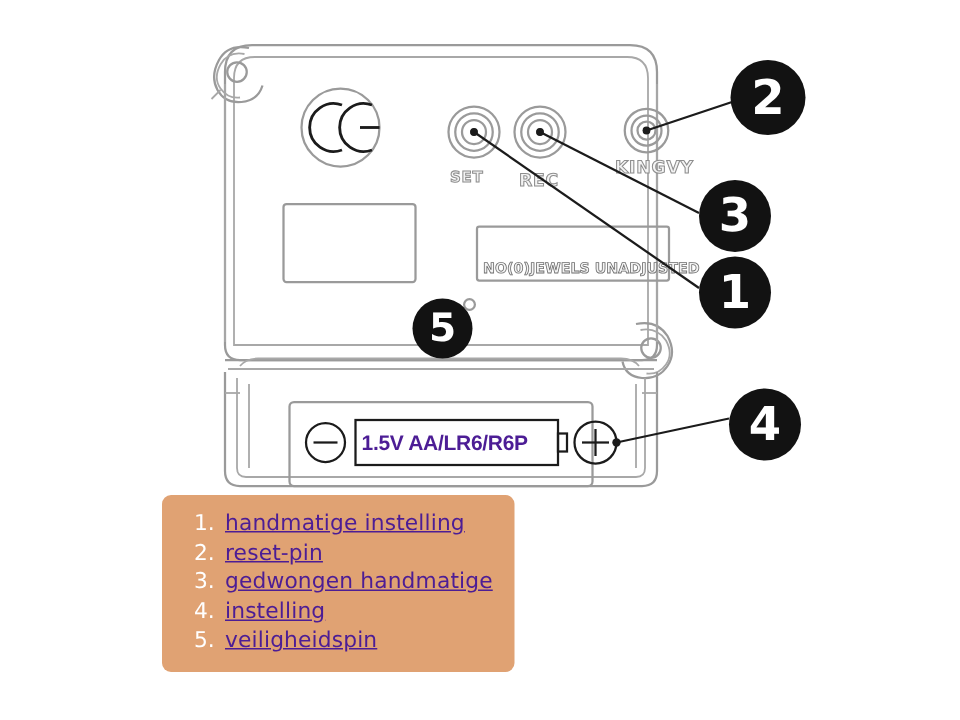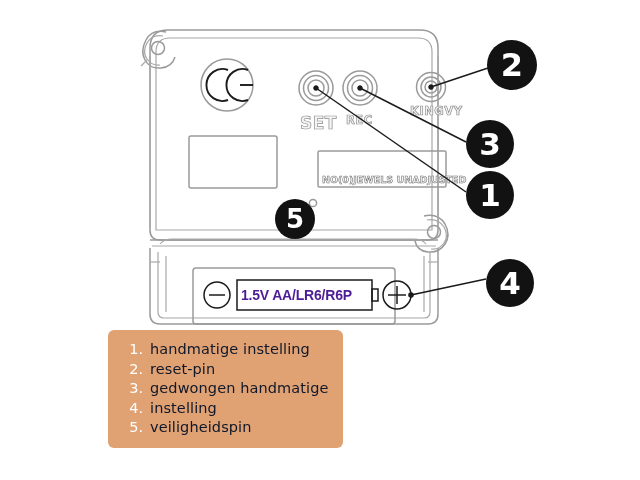--- a/index.html
+++ b/index.html
@@ -48,22 +48,23 @@
     margin: 0;
     padding: 0 0 0 22px;
     list-style: decimal;
     color: #ffffff;
   }
   #legend li {
     font-family: "DejaVu Sans", sans-serif;
     font-size: 14.5px;
     line-height: 19.6px;
     letter-spacing: 0.1px;
-    color: #0f172a;
+    color: #4c1d95;
     padding-left: 2px;
+    text-decoration: underline;
   }
   #legend li::marker {
     color: #ffffff;
     font-size: 14.5px;
   }
 
   
   .badge {
     position: absolute;
     background: #121212;
@@ -115,21 +116,21 @@
     letter-spacing: 1.6px;
   }
   #quartz-sub {
     left: 322px;
     top: 174px;
     width: 122px;
     font-size: 9.5px;
     letter-spacing: 0px;
     -webkit-text-stroke: 0.55px #6f6f6f;
   }
-  #lbl-set   { left: 300px; top: 113px; font-size: 17px; -webkit-text-stroke: 0.7px #8e8e8e; }
+  #lbl-set   { left: 300px; top: 113px; font-size: 10px; -webkit-text-stroke: 0.7px #8e8e8e; }
   #lbl-rec   { left: 346px; top: 113px; font-size: 11.5px; -webkit-text-stroke: 0.7px #8e8e8e; }
   #lbl-reset { left: 410px; top: 104px; font-size: 11.5px; -webkit-text-stroke: 0.7px #8e8e8e; }
 
   #battery-text {
     left: 241px;
     top: 287px;
     font-size: 14px;
     letter-spacing: -0.2px;
   }
 </style>

